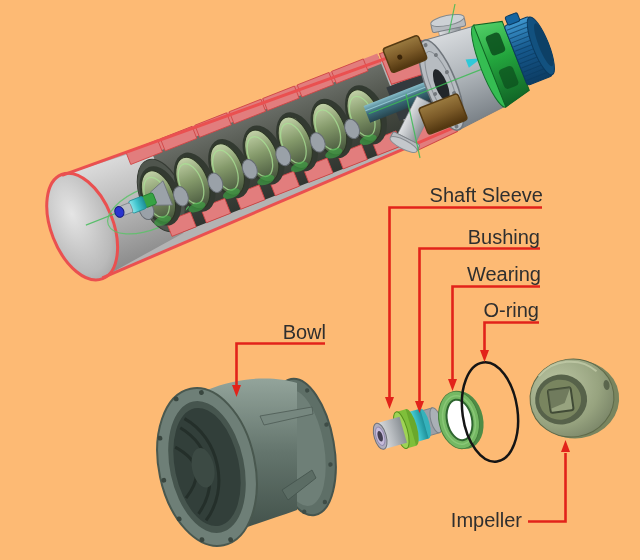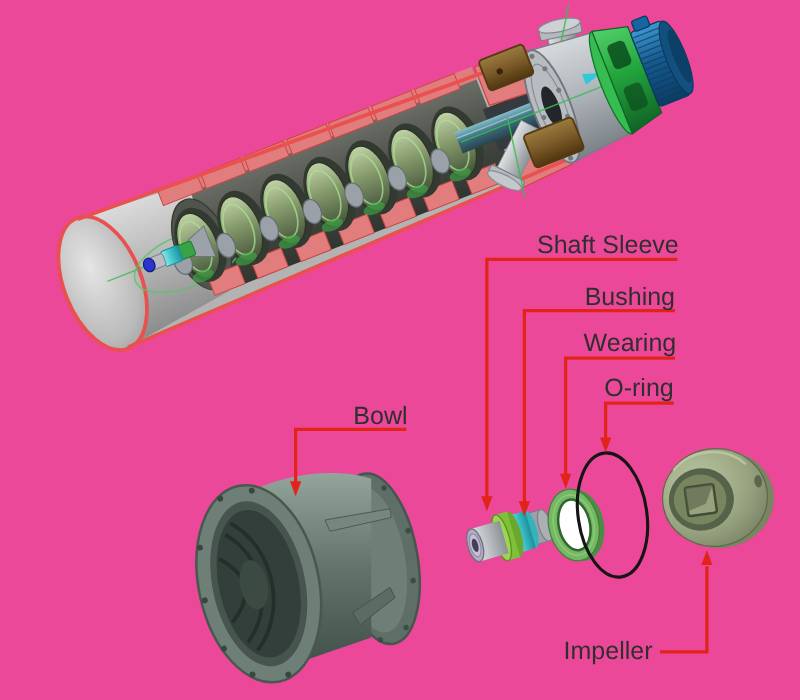--- a/index.html
+++ b/index.html
@@ -1,16 +1,16 @@
 <!DOCTYPE html>
 <html><head>
 <meta charset="utf-8">
 <style>
   html,body{margin:0;padding:0;background:#fff;}
-  .stage{position:relative;width:640px;height:560px;background:#ec4899;overflow:hidden;
+  .stage{position:relative;width:640px;height:560px;background:#fdba74;overflow:hidden;
          font-family:"Liberation Sans",sans-serif;}
   svg{position:absolute;left:0;top:0;}
   text.callout-label{font-family:"Liberation Sans",sans-serif;font-size:20px;fill:#2f2f2f;}
 </style>
 </head>
 <body>
 
 <div class="stage">
 <svg width="640" height="560" viewBox="0 0 640 560">
   <defs>

